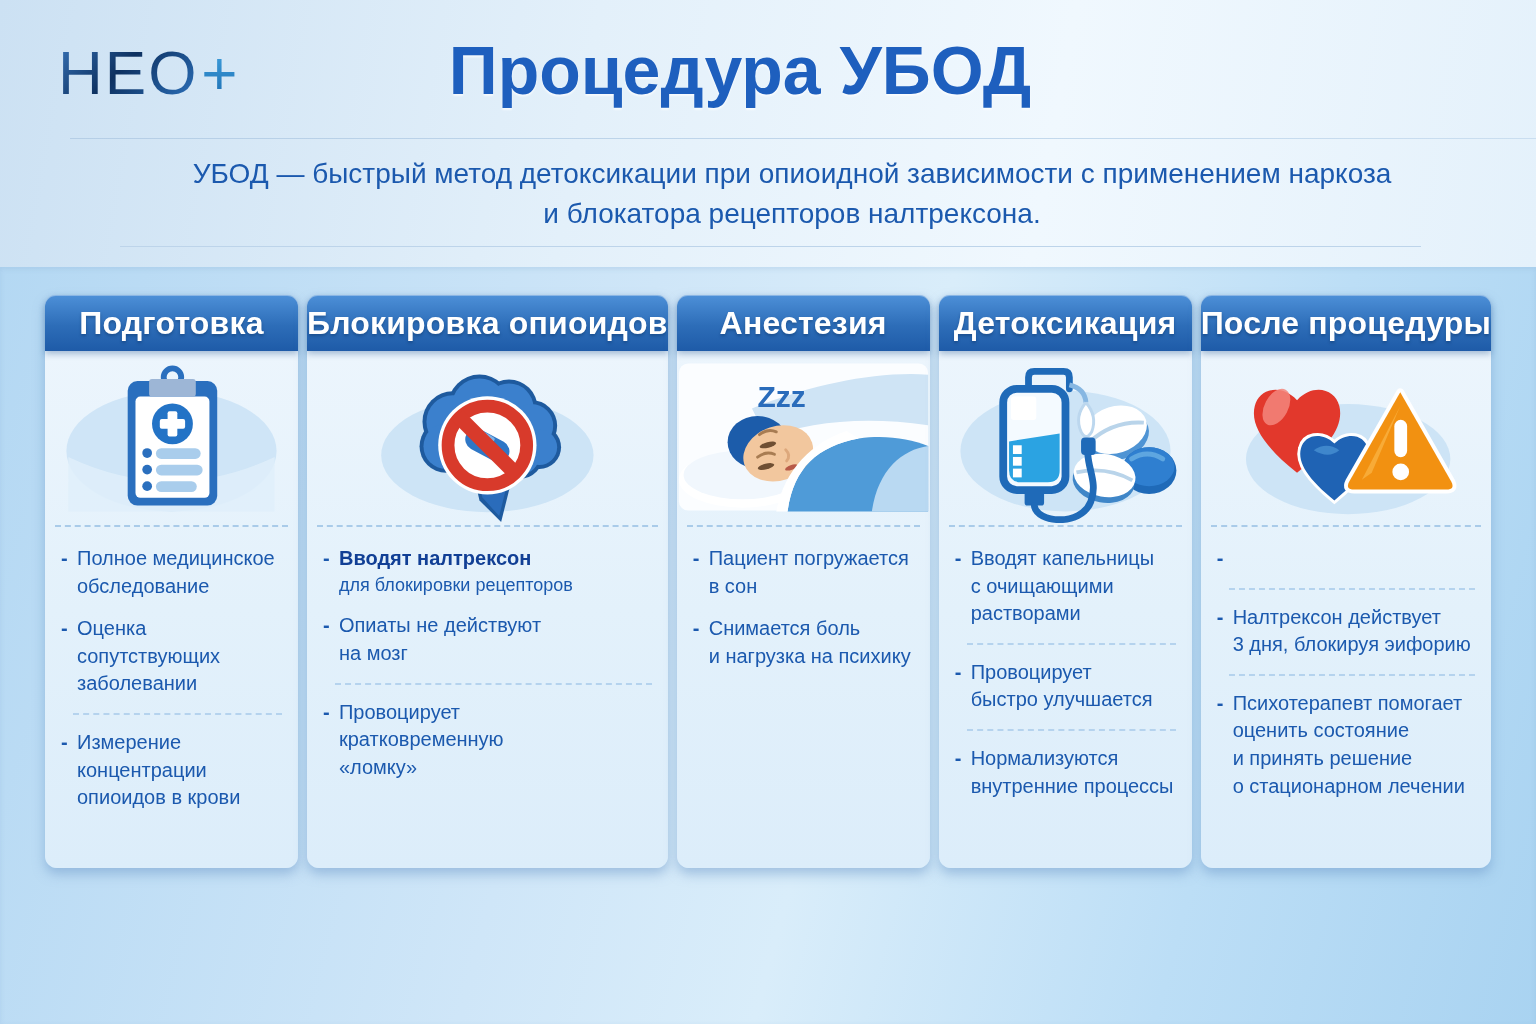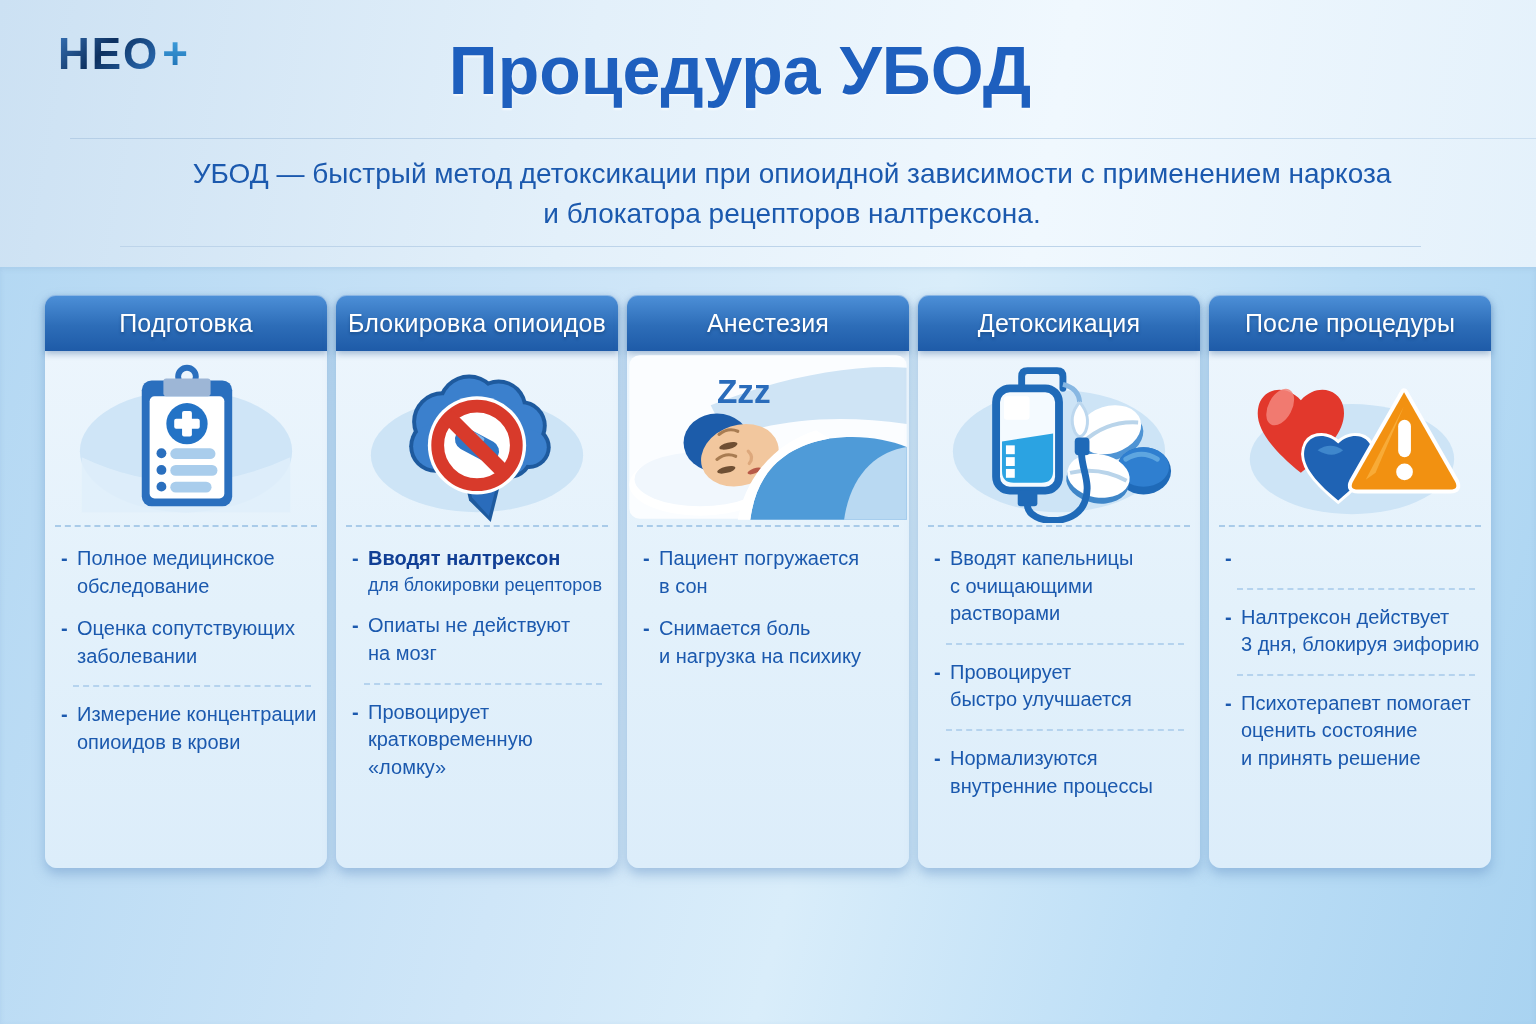--- a/index.html
+++ b/index.html
@@ -6,22 +6,22 @@
   .page{
     position:relative;width:1536px;height:1024px;overflow:hidden;
     font-family:"Liberation Sans","DejaVu Sans",sans-serif;
   }
   
   .top{
     position:relative;height:267px;
     background:linear-gradient(100deg,#cce1f3 0%,#e3f0fa 38%,#f0f8fe 68%,#e4f1fb 100%);
   }
   .logo{
-    position:absolute;left:58px;top:32px;
-    font-size:44px;font-weight:bold;letter-spacing:2px;line-height:1;
+    position:absolute;left:58px;top:42px;
+    font-size:62px;font-weight:normal;letter-spacing:2px;line-height:1;
     user-select:none;
   }
   .logo-main{
     background:linear-gradient(135deg,#3a77bd 0%,#0e3160 45%,#2f77c4 100%);
     -webkit-background-clip:text;background-clip:text;color:transparent;
   }
   .logo-plus{
     margin-left:3px;
     background:linear-gradient(180deg,#49ade8 0%,#1565ab 100%);
     -webkit-background-clip:text;background-clip:text;color:transparent;
@@ -52,21 +52,21 @@
     background:linear-gradient(180deg,#eef6fd 0%,#e3f1fb 55%,#dcedfa 100%);
     box-shadow:0 6px 12px rgba(105,150,200,.5);
   }
   .card-header{
     height:56px;border-radius:11px 11px 0 0;
     display:flex;align-items:center;justify-content:center;
     background:linear-gradient(180deg,#4d90d8 0%,#2d6db8 55%,#1e5ba8 100%);
     box-shadow:0 3px 6px rgba(30,80,140,.35), inset 0 1px 0 rgba(255,255,255,.35);
   }
   .card-title{
-    color:var(--header-text,#ffffff);font-weight:normal;font-size:25px;letter-spacing:.2px;
+    color:var(--header-text,#ffffff);font-weight:bold;font-size:32px;letter-spacing:.2px;
     text-shadow:0 2px 3px rgba(10,50,100,.45);white-space:nowrap;
   }
   .card-icon{height:172px;padding-top:0;}
   .card-icon svg{display:block;width:100%;height:100%;}
   .icon-sep{border-top:2px dashed #a9cbe9;margin:2px 10px 0;}
   .card-body{padding:18px 8px 0 16px;}
   .item{display:flex;margin-bottom:15px;}
   .dash{flex:0 0 16px;width:16px;font-weight:bold;font-size:20px;line-height:1.38;color:var(--text-blue,#1b59ae);}
   .item-text{font-size:20px;line-height:1.38;color:var(--text-blue,#1b59ae);}
   .line.bold{font-weight:bold;color:var(--bold-text-blue,#113f95);}
@@ -347,19 +347,20 @@
                 <div class="line">3 дня, блокируя эифорию</div>
               </div>
             </div>
             <div class="item-divider"></div>
             <div class="item">
               <span class="dash">-</span>
               <div class="item-text">
                 <div class="line">Психотерапевт помогает</div>
                 <div class="line">оценить состояние</div>
                 <div class="line">и принять решение</div>
+                <div class="line">о стационарном лечении</div>
               </div>
             </div>
           </div>
   </section>
 </main>
   </div>
 </div>
 
 </body></html>

